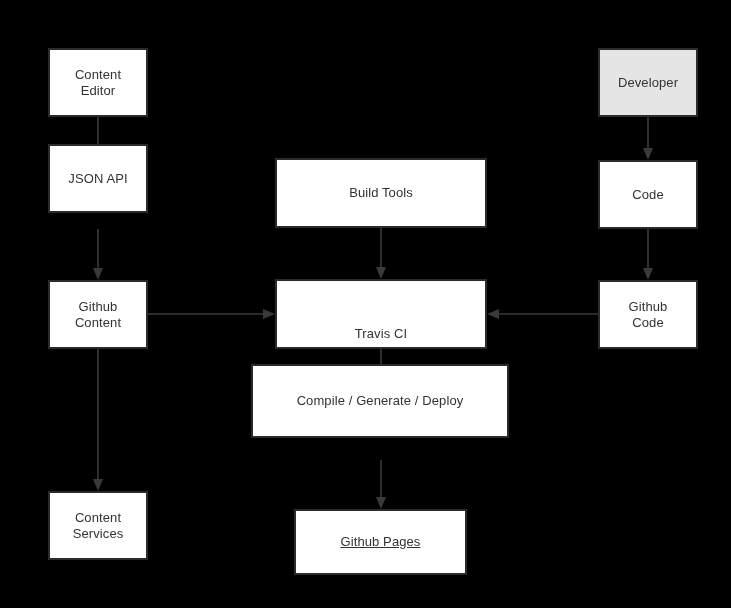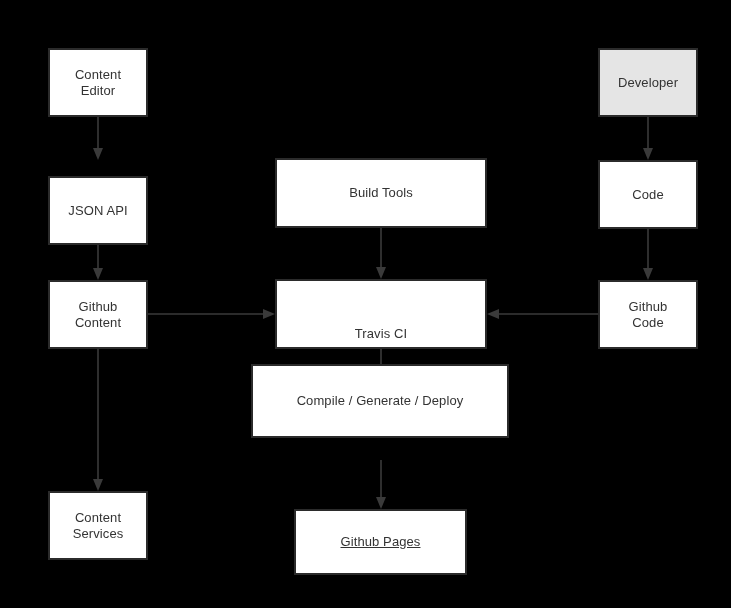--- a/index.html
+++ b/index.html
@@ -94,21 +94,21 @@
         <line x1="598" y1="314" x2="497" y2="314" stroke="#3a3a3a" stroke-width="1.6"></line>
         <polygon points="499,309 499,319 487,314" fill="#3a3a3a"></polygon>
       </g>
     </svg>
 
   <div id="node-layer">
       <div class="node" style="left: 48px; top: 48px; width: 100px; height: 69px; background: rgb(255, 255, 255); border-color: rgb(43, 43, 43);">
         <span class="node-label" style="color: rgb(51, 51, 51);">Content
 Editor</span>
       </div>
-      <div class="node" style="left: 48px; top: 176px; width: 100px; height: 69px; background: rgb(255, 255, 255); border-color: rgb(43, 43, 43);">
+      <div class="node" style="left: 48px; top: 144px; width: 100px; height: 69px; background: rgb(255, 255, 255); border-color: rgb(43, 43, 43);">
         <span class="node-label" style="color: rgb(51, 51, 51);">JSON API</span>
       </div>
       <div class="node" style="left: 48px; top: 280px; width: 100px; height: 69px; background: rgb(255, 255, 255); border-color: rgb(43, 43, 43);">
         <span class="node-label" style="color: rgb(51, 51, 51);">Github
 Content</span>
       </div>
       <div class="node" style="left: 48px; top: 491px; width: 100px; height: 69px; background: rgb(255, 255, 255); border-color: rgb(43, 43, 43);">
         <span class="node-label" style="color: rgb(51, 51, 51);">Content
 Services</span>
       </div>

